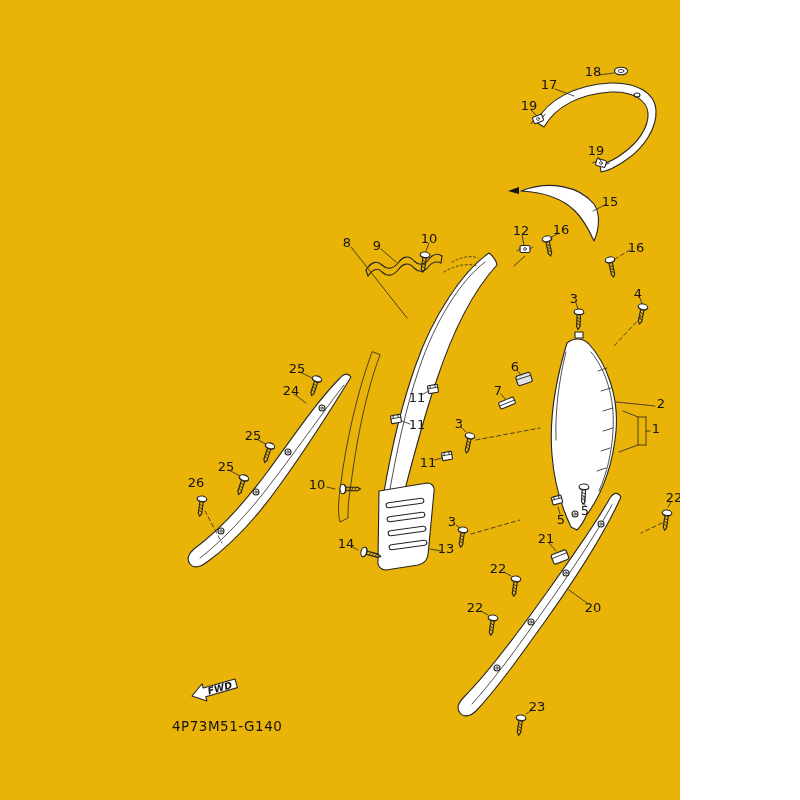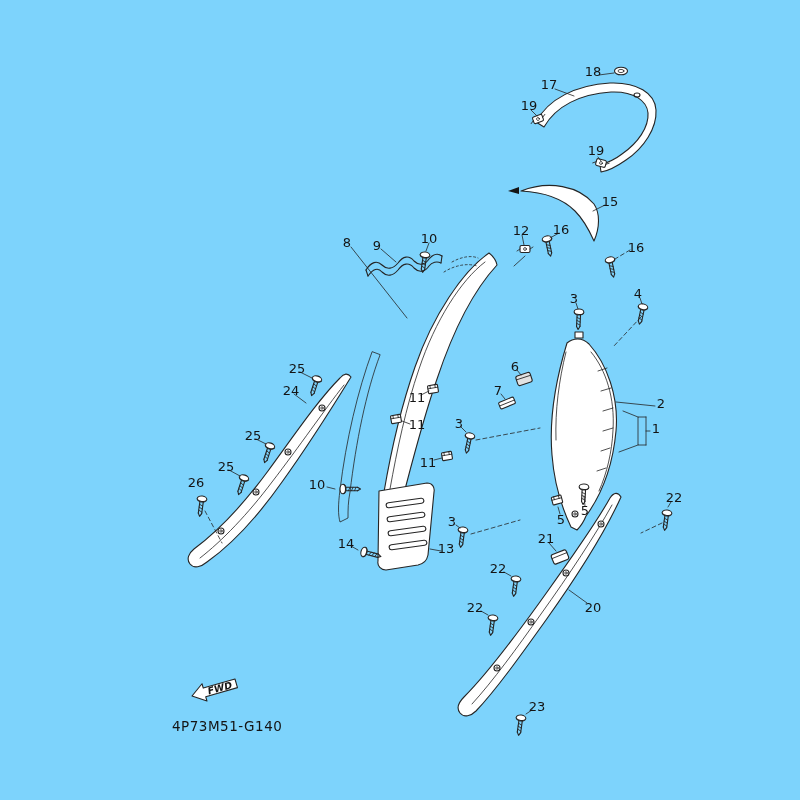--- a/index.html
+++ b/index.html
@@ -1,16 +1,16 @@
 <!DOCTYPE html>
 <html><head>
 <meta charset="utf-8">
 <style>
   html,body{margin:0;padding:0;background:#ffffff;}
-  .stage{position:relative;width:800px;height:800px;background:#7dd3fc;overflow:hidden;
+  .stage{position:relative;width:680px;height:800px;background:#eab308;overflow:hidden;
          font-family:"DejaVu Sans", sans-serif;}
   svg{display:block;}
   .ln{fill:none;stroke:#252525;stroke-width:1.1;stroke-linecap:round;stroke-linejoin:round;}
   .thin{fill:none;stroke:#252525;stroke-width:0.8;stroke-linecap:round;}
   .fw{fill:#ffffff;stroke:#252525;stroke-width:1.1;stroke-linejoin:round;}
   .fg{fill:#e2e2e2;stroke:#252525;stroke-width:1.1;stroke-linejoin:round;}
   .d{stroke-dasharray:4 3;}
   .d2{stroke-dasharray:2 2.5;}
   .callout{font-size:13px;fill:#141414;text-anchor:middle;}
   .code{font-size:13.5px;fill:#141414;letter-spacing:0.5px;}

